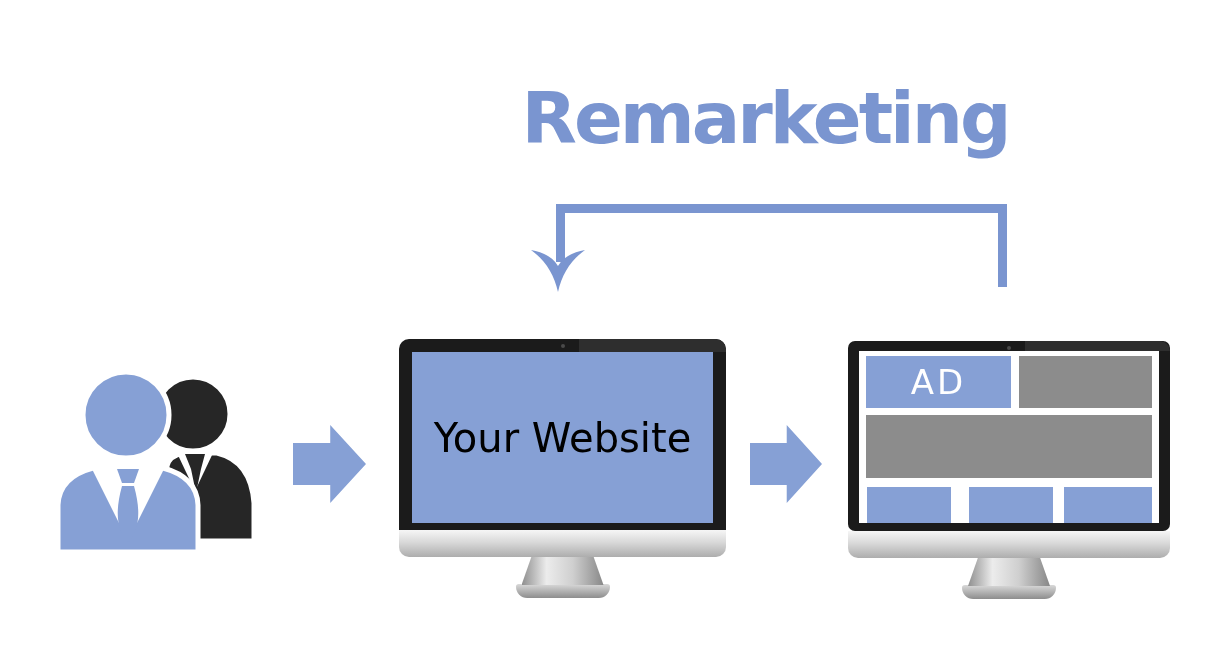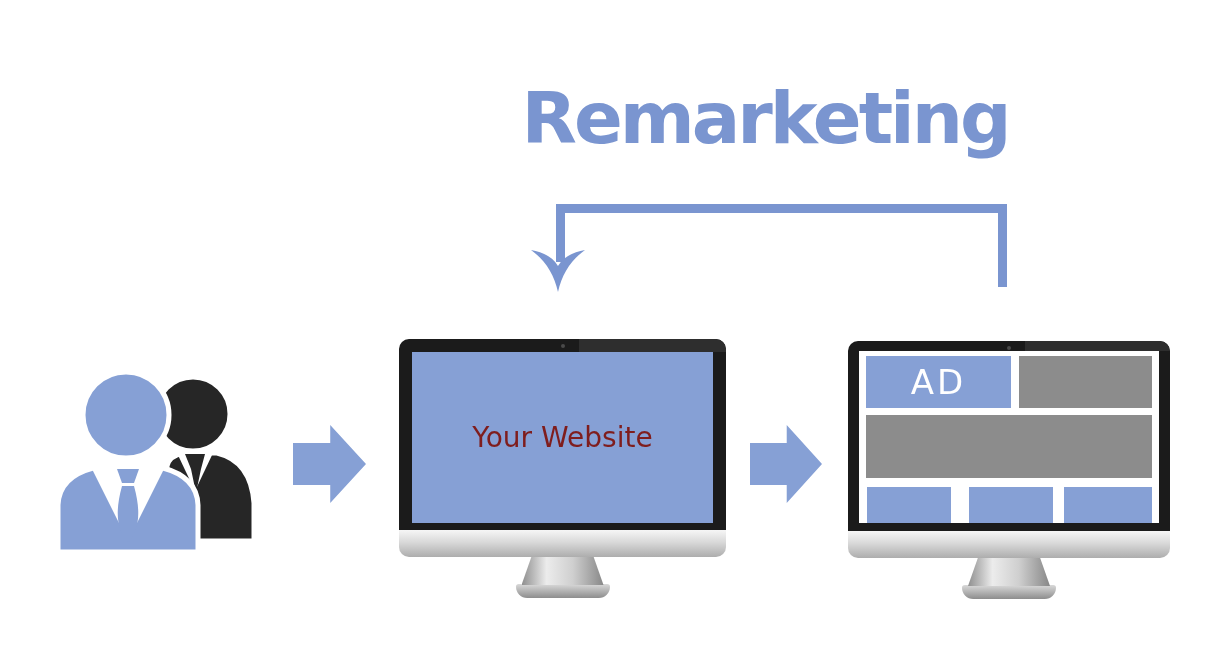--- a/index.html
+++ b/index.html
@@ -23,28 +23,28 @@
     clip-path:polygon(0% 23%,51% 23%,51% 0%,100% 50%,51% 100%,51% 77%,0% 77%);
   }
   .arrow1{left:293px;top:425px;width:73px;height:78px;}
   .arrow2{left:750px;top:425px;width:72px;height:78px;}
   
   .monitor{position:absolute;}
   .monitor1{left:399px;top:339px;width:327px;}
   .monitor2{left:848px;top:341px;width:322px;}
   .bezel{position:relative;background:#1b1b1b;border-radius:10px 10px 0 0;overflow:hidden;}
   .monitor1 .bezel{height:191px;}
-  .monitor2 .bezel{height:190px;}
+  .monitor2 .bezel{height:190px;border-radius:7px;}
   .bezel-highlight{position:absolute;top:0;right:0;width:45%;height:13px;background:#2e2e2e;border-top-right-radius:10px;}
   .monitor2 .bezel-highlight{height:10px;}
   .camera-dot{position:absolute;top:5px;left:50%;margin-left:-2px;width:4px;height:4px;border-radius:50%;background:#4a4a4a;}
   .screen-blue{
     position:absolute;left:13px;right:13px;top:13px;bottom:7px;background:var(--blue);
     display:flex;align-items:center;justify-content:center;
-    color:#7f1d1d;font-size:28px;font-weight:400;letter-spacing:0px;
+    color:#000000;font-size:40px;font-weight:400;letter-spacing:0px;
   }
   .screen-white{position:absolute;left:11px;right:11px;top:10px;bottom:8px;background:#ffffff;}
   .ad-box{
     position:absolute;left:7px;top:5px;width:145px;height:52px;background:var(--blue);
     display:flex;align-items:center;justify-content:center;
     color:#ffffff;font-size:34px;font-weight:400;letter-spacing:3px;
   }
   .gray-top{position:absolute;left:160px;top:5px;width:133px;height:52px;background:var(--gray);}
   .gray-big{position:absolute;left:7px;top:64px;width:286px;height:63px;background:var(--gray);}
   .bbox{position:absolute;top:136px;height:36px;background:var(--blue);}

